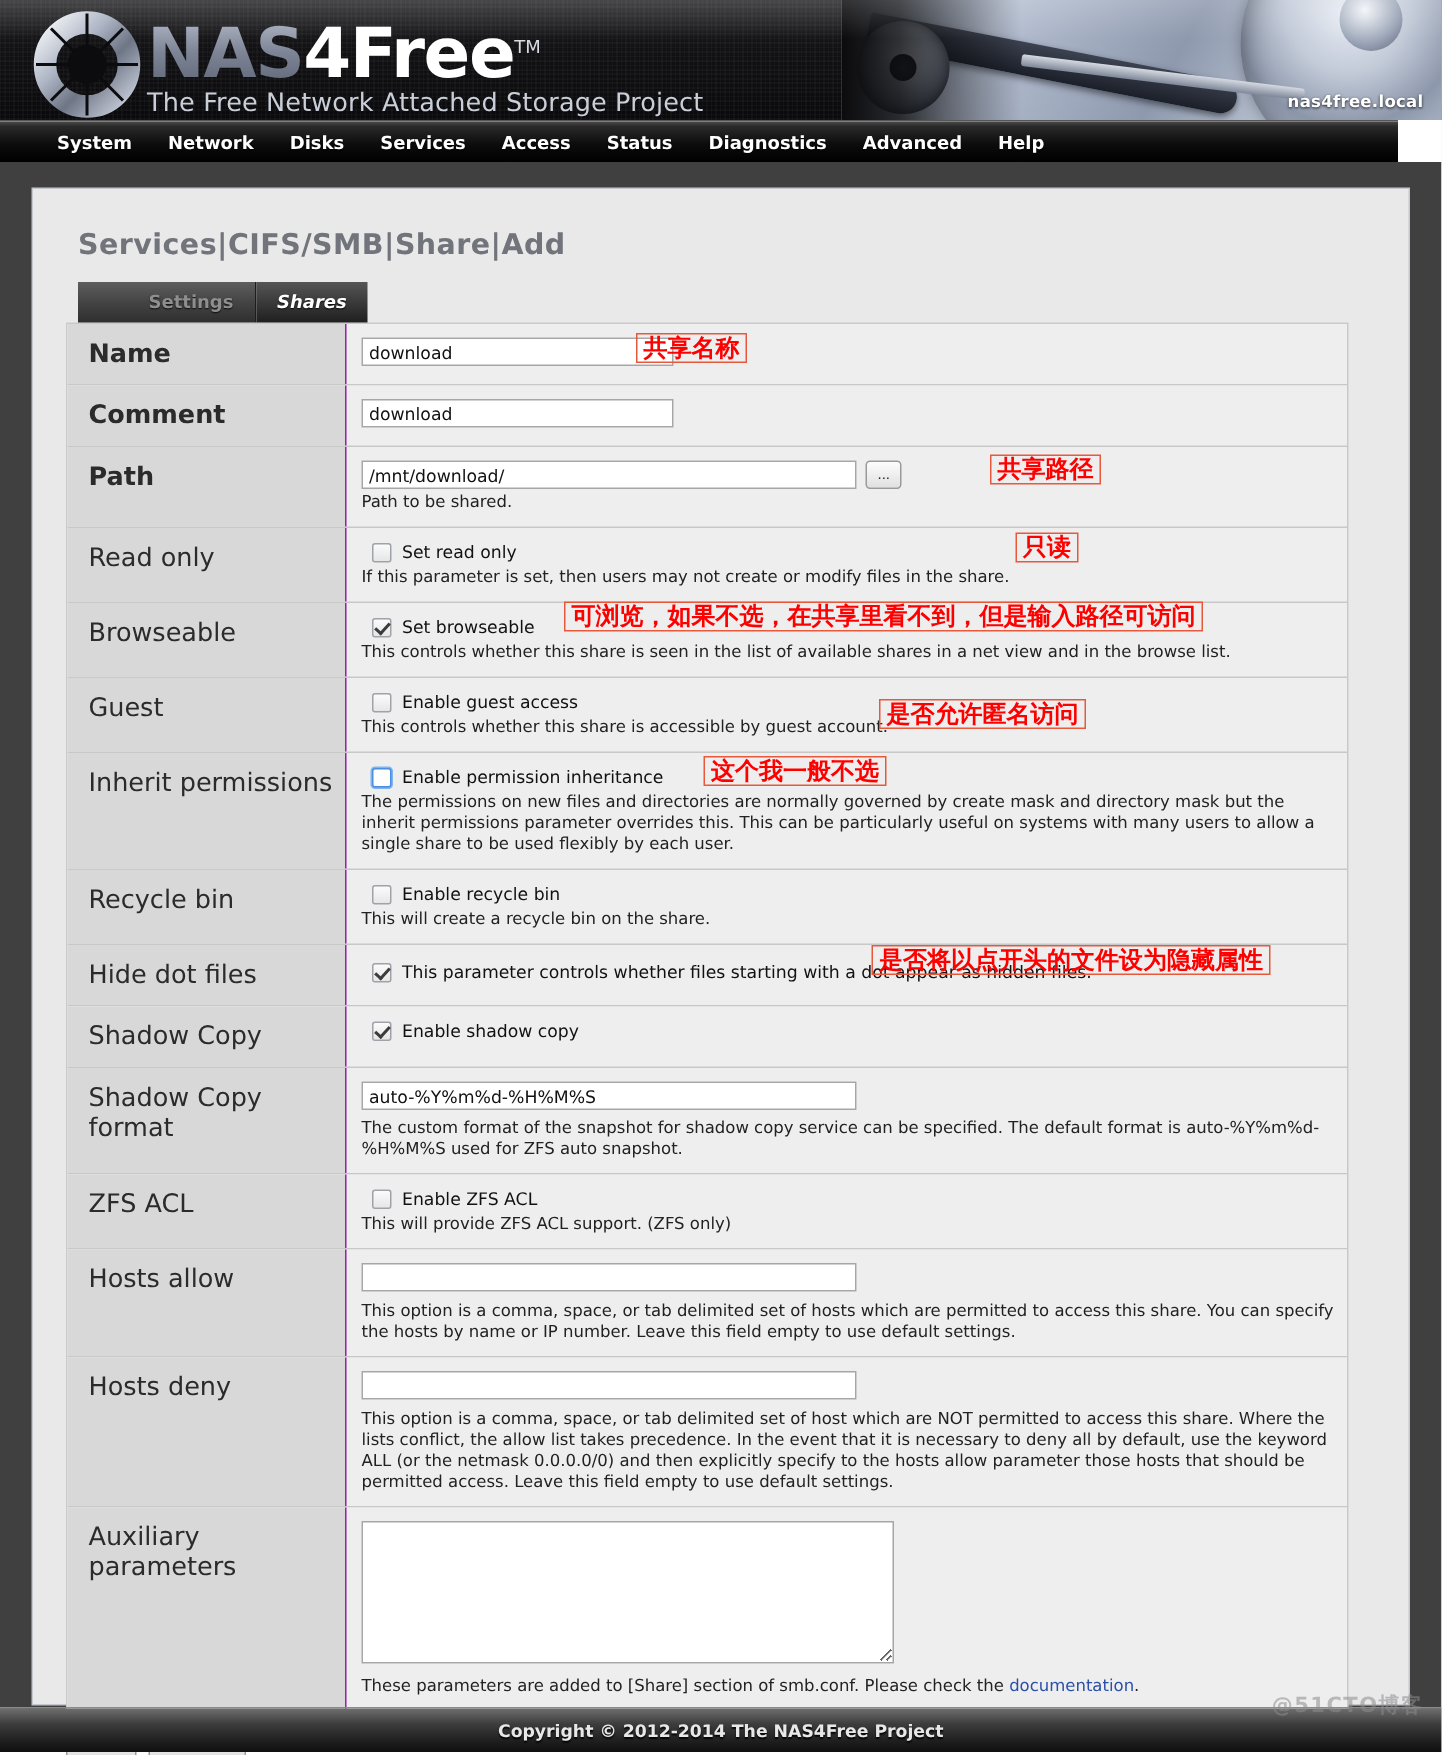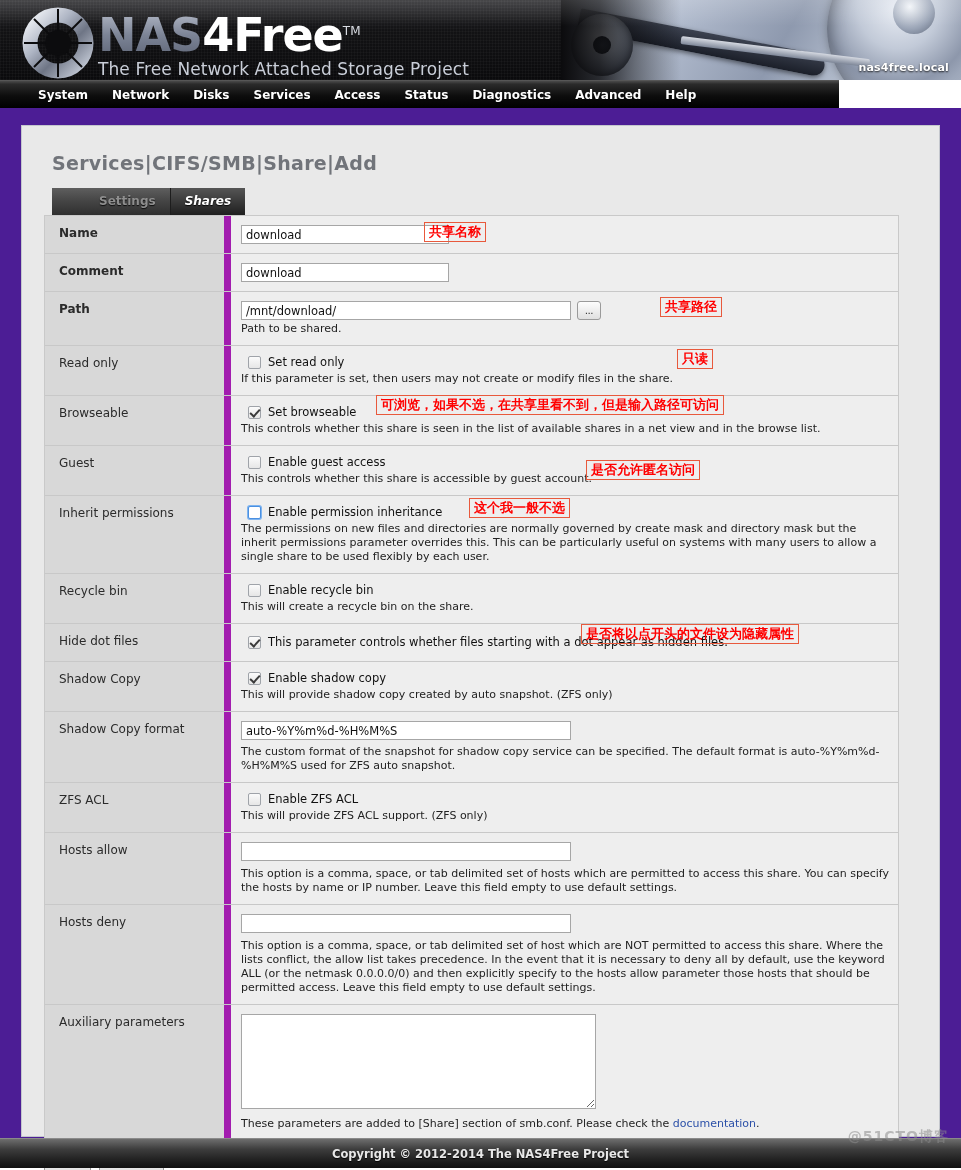--- a/index.html
+++ b/index.html
@@ -118,37 +118,37 @@
     font-size: 12px; vertical-align: super; color: #d8dbe2; font-weight: normal;
     letter-spacing: 0;
   }
   .logo-sub {
     color: #c9ced8; font-size: 17px; margin-top: 1px;
     letter-spacing: .1px; white-space: nowrap;
   }
 
   
   .menubar {
-    width: 839px; height: 28px;
+    width: 932px; height: 28px;
     background: linear-gradient(180deg, #4a4a4a 0%, #2a2a2a 12%, #0d0d0d 55%, #000 100%);
     border-top: 1px solid #565656;
     display: flex; align-items: center;
     padding-left: 26px;
   }
   .menu-item {
     color: #ffffff; font-size: 12px; font-weight: bold;
     padding: 0 12px; line-height: 28px; cursor: pointer;
     text-shadow: 0 1px 1px rgba(0,0,0,.9);
     white-space: nowrap;
   }
 
   
   .page {
     width: 961px; height: 1060px;
-    background: #4c1d95;
+    background: #404040;
     position: relative;
   }
   .content {
     position: absolute; left: 22px; top: 18px;
     width: 917px; height: 1010px;
     background: #e9e9e9;
     box-shadow: 0 0 0 1px #c4c7cd;
   }
   .page-title {
     font-size: 19px; font-weight: bold; color: #71747a;
@@ -194,23 +194,23 @@
     display: flex;
     border-bottom: 1px solid #c8c8c8;
     position: relative;
     background: #eeeeee;
   }
   .frow:last-child { border-bottom: none; }
   .fcell-label {
     width: 186px; flex: 0 0 186px;
     background: #d8d8d8;
     padding: 10px 0 10px 14px;
-    font-size: 12px;
+    font-size: 17px;
     color: #2b2b2b;
-    border-right: 7px solid #a21caf;
+    border-right: 1px solid #a21caf;
   }
   .fcell-label.bold { font-weight: bold; }
   .fcell-val {
     flex: 1 1 auto;
     padding: 9px 10px 9px 10px;
     position: relative;
   }
   .hint {
     color: #222; font-size: 11px; line-height: 14px; margin-top: 2px;
   }
@@ -285,21 +285,21 @@
     border-radius: 3px;
     background: linear-gradient(180deg, #fdfdfd, #dedede);
     color: #111; cursor: pointer;
   }
 
   
   .anno {
     position: absolute;
     color: #ff0000;
     font-family: "DejaVu Sans", "Liberation Sans", sans-serif;
-    font-size: 13px;
+    font-size: 16px;
     font-weight: bold;
     border: 1.5px solid #e8593c;
     padding: 1px 4px 2px 4px;
     background: transparent;
     white-space: nowrap;
     line-height: 15px;
     z-index: 20;
   }
 
   
@@ -488,21 +488,20 @@
         </div>
       </div>
 
       <div class="frow">
         <div class="fcell-label">Shadow Copy</div>
         <div class="fcell-val">
           <div class="cbline">
             <span class="cb checked"></span>
             <span class="cbtext">Enable shadow copy</span>
           </div>
-          <div class="hint">This will provide shadow copy created by auto snapshot. (ZFS only)</div>
         </div>
       </div>
 
       <div class="frow">
         <div class="fcell-label">Shadow Copy format</div>
         <div class="fcell-val">
           <input type="text" class="w-wide" value="auto-%Y%m%d-%H%M%S" style="">
           <div class="hint" style="width:648px;margin-top:5px;">The custom format of the snapshot for shadow copy service can be specified. The default format is auto-%Y%m%d-%H%M%S used for ZFS auto snapshot.</div>
         </div>
       </div>

